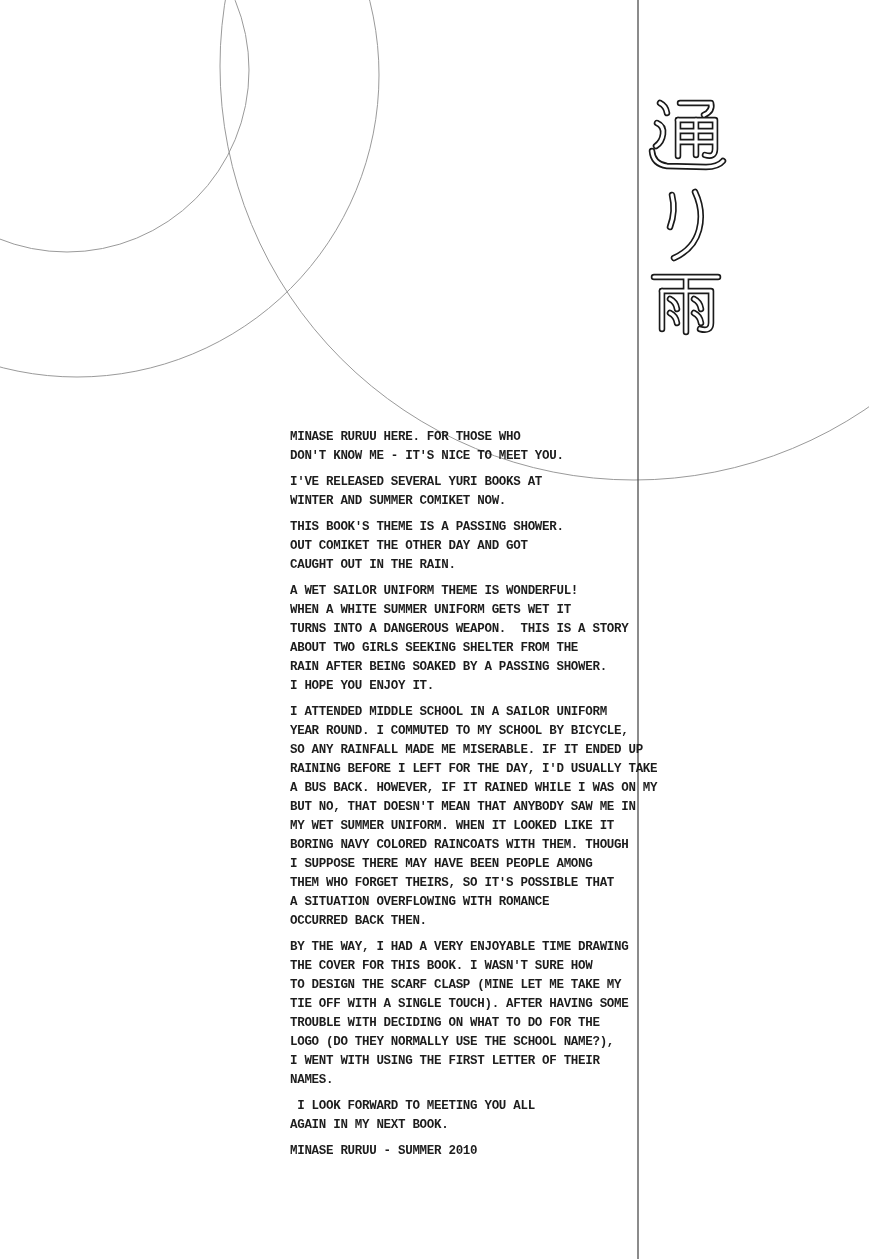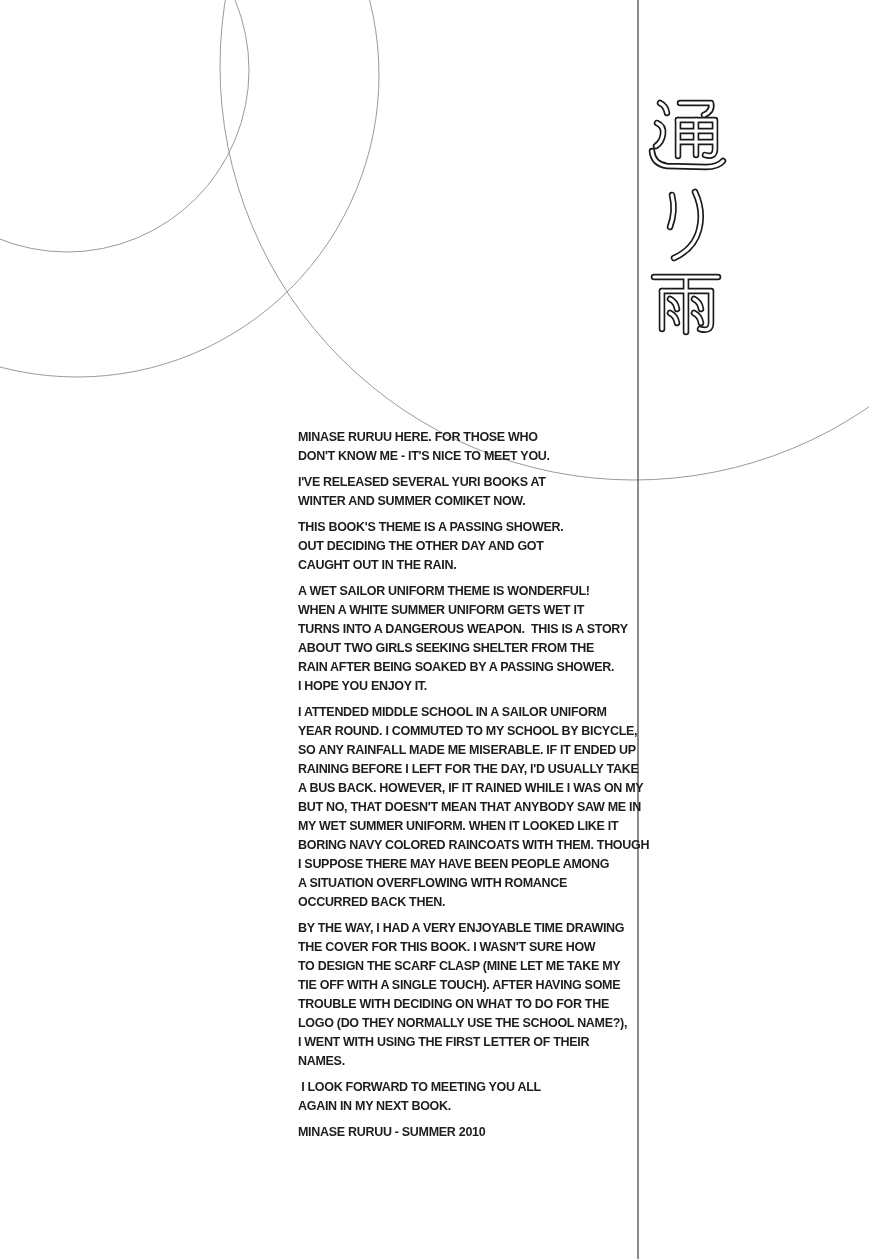--- a/index.html
+++ b/index.html
@@ -16,21 +16,21 @@
   .title-v{position:absolute; left:644px; top:99px; width:84px; height:260px;}
   .sr-only{
     position:absolute; width:1px; height:1px; overflow:hidden;
     clip:rect(0 0 0 0); white-space:nowrap;
   }
   .afterword{
     position:absolute; left:290px; top:428px; width:335px;
     color:var(--text); font-size:12.5px; line-height:19px;
     letter-spacing:-0.3px; font-weight:bold;
   }
-  .para{margin:0 0 7px 8px;}
+  .para{margin:0 0 7px 0;font-family:Liberation Mono, monospace;}
   .tl{white-space:pre;}
 </style>
 </head>
 <body>
 
 <div class="page">
 
   <svg class="deco" width="869" height="1259" viewBox="0 0 869 1259" aria-hidden="true">
     <g fill="none" stroke="#9a9a9a" stroke-width="1">
       <circle cx="67" cy="70" r="182"></circle>
@@ -84,41 +84,42 @@
       <div class="para">
         <div class="tl">MINASE RURUU HERE. FOR THOSE WHO</div>
         <div class="tl">DON'T KNOW ME - IT'S NICE TO MEET YOU.</div>
       </div>
       <div class="para">
         <div class="tl">I'VE RELEASED SEVERAL YURI BOOKS AT</div>
         <div class="tl">WINTER AND SUMMER COMIKET NOW.</div>
       </div>
       <div class="para">
         <div class="tl">THIS BOOK'S THEME IS A PASSING SHOWER.</div>
-        <div class="tl">OUT DECIDING THE OTHER DAY AND GOT</div>
+        <div class="tl">OUT COMIKET THE OTHER DAY AND GOT</div>
         <div class="tl">CAUGHT OUT IN THE RAIN.</div>
       </div>
       <div class="para">
         <div class="tl">A WET SAILOR UNIFORM THEME IS WONDERFUL!</div>
         <div class="tl">WHEN A WHITE SUMMER UNIFORM GETS WET IT</div>
         <div class="tl">TURNS INTO A DANGEROUS WEAPON.  THIS IS A STORY</div>
         <div class="tl">ABOUT TWO GIRLS SEEKING SHELTER FROM THE</div>
         <div class="tl">RAIN AFTER BEING SOAKED BY A PASSING SHOWER.</div>
         <div class="tl">I HOPE YOU ENJOY IT.</div>
       </div>
       <div class="para">
         <div class="tl">I ATTENDED MIDDLE SCHOOL IN A SAILOR UNIFORM</div>
         <div class="tl">YEAR ROUND. I COMMUTED TO MY SCHOOL BY BICYCLE,</div>
         <div class="tl">SO ANY RAINFALL MADE ME MISERABLE. IF IT ENDED UP</div>
         <div class="tl">RAINING BEFORE I LEFT FOR THE DAY, I'D USUALLY TAKE</div>
         <div class="tl">A BUS BACK. HOWEVER, IF IT RAINED WHILE I WAS ON MY</div>
         <div class="tl">BUT NO, THAT DOESN'T MEAN THAT ANYBODY SAW ME IN</div>
         <div class="tl">MY WET SUMMER UNIFORM. WHEN IT LOOKED LIKE IT</div>
         <div class="tl">BORING NAVY COLORED RAINCOATS WITH THEM. THOUGH</div>
         <div class="tl">I SUPPOSE THERE MAY HAVE BEEN PEOPLE AMONG</div>
+        <div class="tl">THEM WHO FORGET THEIRS, SO IT'S POSSIBLE THAT</div>
         <div class="tl">A SITUATION OVERFLOWING WITH ROMANCE</div>
         <div class="tl">OCCURRED BACK THEN.</div>
       </div>
       <div class="para">
         <div class="tl">BY THE WAY, I HAD A VERY ENJOYABLE TIME DRAWING</div>
         <div class="tl">THE COVER FOR THIS BOOK. I WASN'T SURE HOW</div>
         <div class="tl">TO DESIGN THE SCARF CLASP (MINE LET ME TAKE MY</div>
         <div class="tl">TIE OFF WITH A SINGLE TOUCH). AFTER HAVING SOME</div>
         <div class="tl">TROUBLE WITH DECIDING ON WHAT TO DO FOR THE</div>
         <div class="tl">LOGO (DO THEY NORMALLY USE THE SCHOOL NAME?),</div>

